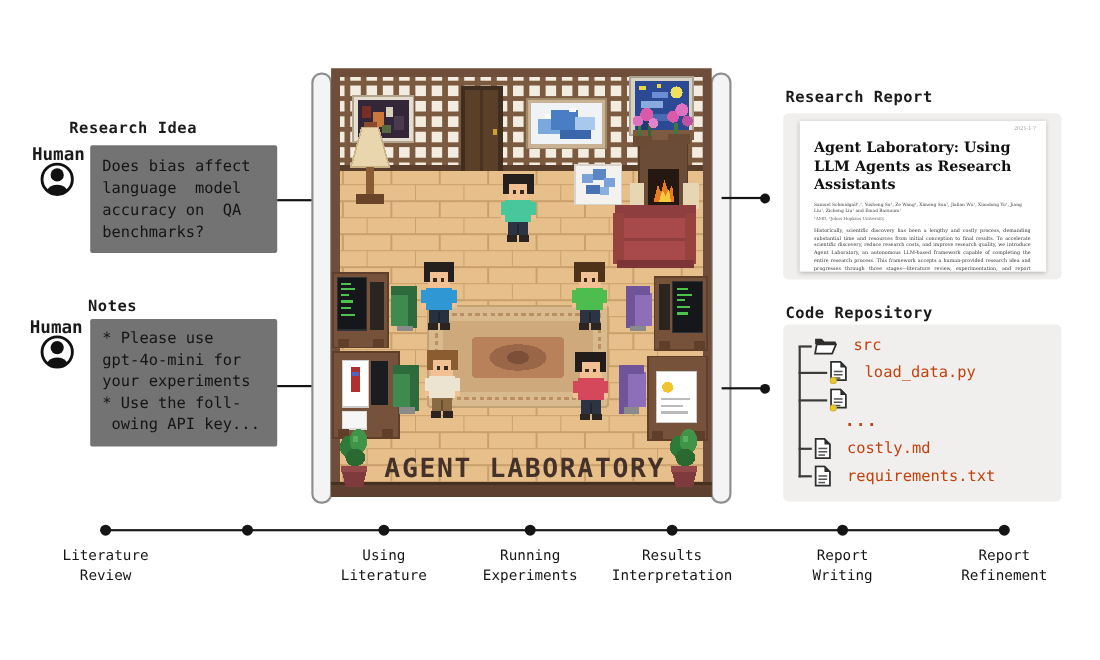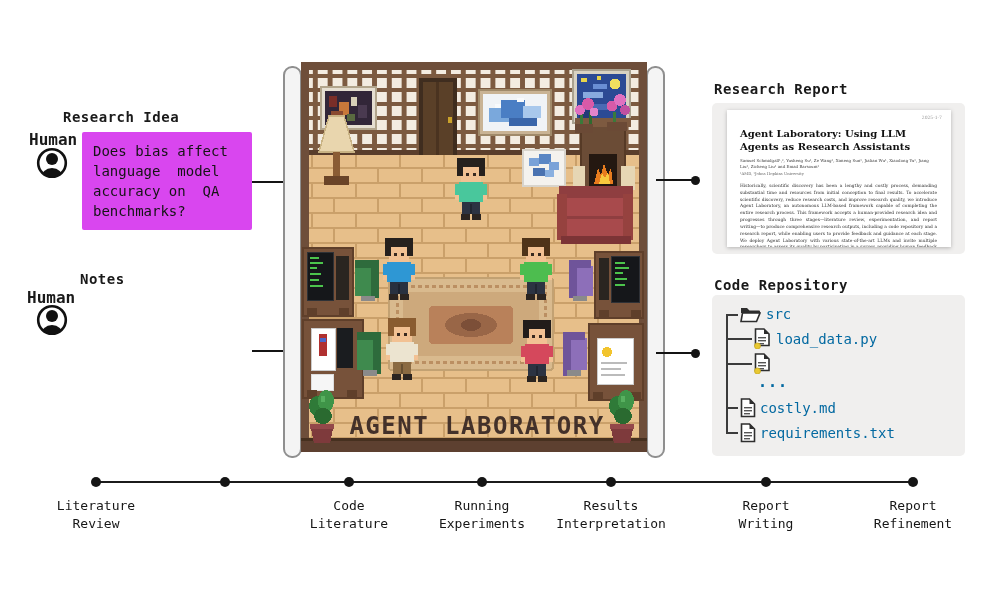--- a/index.html
+++ b/index.html
@@ -1,40 +1,40 @@
 <!DOCTYPE html>
 <html><head>
 <meta charset="utf-8">
 <style>
   html,body{margin:0;padding:0;background:#fff;}
   #canvas{position:relative;width:1000px;height:600px;background:#ffffff;overflow:hidden;
           font-family:"DejaVu Sans Mono",monospace;color:#1a1a1a;}
   .abs{position:absolute;}
   .heading{font-size:14px;font-weight:bold;letter-spacing:0.5px;white-space:nowrap;}
-  .gbox{background:#d946ef;border-radius:2px;padding:9px 11px;font-size:14px;line-height:20px;
+  .gbox{background:#737373;border-radius:2px;padding:9px 11px;font-size:14px;line-height:20px;
         white-space:pre;color:#141414;}
   .actor-label{font-size:16px;font-weight:bold;}
   .conn-line{height:2px;background:#141414;}
   .conn-dot{width:9px;height:9px;border-radius:50%;background:#141414;}
   .rail{width:19px;background:#f4f4f4;border:2px solid #8f8f8f;border-radius:9px;box-sizing:border-box;}
   
   .panel{background:#f0efee;border-radius:5px;}
   .page{background:#ffffff;box-shadow:0 1px 4px rgba(0,0,0,0.25);overflow:hidden;}
   .page-head{margin:5px 9px 0 0;text-align:right;font-size:4.5px;color:#999;
              font-family:"DejaVu Serif",serif;}
   .paper-title{margin:7px 14px 0 13px;font-family:"DejaVu Serif",serif;font-weight:bold;
-               font-size:10px;line-height:1.3;color:#111;}
+               font-size:13px;line-height:1.3;color:#111;}
   .paper-authors{margin:5px 14px 0 13px;font-family:"DejaVu Serif",serif;font-size:4px;
                  line-height:1.5;color:#444;}
   .paper-affil{margin:1px 14px 0 13px;font-family:"DejaVu Serif",serif;font-size:3.8px;color:#666;}
   .paper-abstract{margin:7px 14px 0 13px;font-family:"DejaVu Serif",serif;font-size:4.4px;
                   line-height:1.55;text-align:justify;color:#333;}
   
   .tree-line{position:absolute;background:#3b3b3b;}
-  .tree-label{position:absolute;font-size:14px;white-space:nowrap;color:#0369a1;}
+  .tree-label{position:absolute;font-size:14px;white-space:nowrap;color:#c2410c;margin-left:10px;}
   .tree-ellipsis{font-weight:bold;font-size:15px;letter-spacing:1px;}
   
   .stage-label{position:absolute;transform:translateX(-50%);text-align:center;
                font-size:13px;line-height:18px;white-space:nowrap;color:#161616;}
   .tl-dot{position:absolute;width:10px;height:10px;border-radius:50%;background:#151515;}
 </style>
 </head>
 <body>
 
 <div id="canvas">
@@ -72,20 +72,25 @@
           <circle cx="17" cy="17" r="13.2"></circle>
         </clipPath>
       </defs>
     <circle cx="17" cy="17" r="13.8" fill="#fff" stroke="#111" stroke-width="2.6"></circle>
     <g clip-path="url(#hc2)">
       <circle cx="17" cy="13" r="6" fill="#111"></circle>
       <path d="M6 32 a11 10 0 0 1 22 0 z" fill="#111"></path>
     </g>
   </svg>
 
+  <div class="abs gbox" style="left:82px;top:290px;width:148px;line-height:19.5px;">* Please use
+gpt-4o-mini for
+your experiments
+* Use the foll-
+ owing API key...</div>
 
   <div class="abs conn-line" style="left:252px;top:350px;width:38px;"></div>
   <div class="abs conn-dot" style="left:287px;top:346.5px;"></div>
 
   <div class="abs rail" style="left:283px;top:66px;height:392px;"></div>
   <div class="abs rail" style="left:646px;top:66px;height:392px;"></div>
 
   <svg class="abs" style="left:301px;top:62px;" width="346" height="390" viewBox="0 0 346 390" shape-rendering="crispEdges">
     <defs>
       <pattern id="wallgrid" width="14.8" height="14" patternUnits="userSpaceOnUse">
@@ -404,21 +409,21 @@
   <div class="tl-dot" style="left:477px;top:477px;"></div>
   <div class="tl-dot" style="left:606px;top:477px;"></div>
   <div class="tl-dot" style="left:761px;top:477px;"></div>
   <div class="tl-dot" style="left:908px;top:477px;"></div>
 
   <div class="stage-label" style="left:96px;top:497px;">
     <span>Literature</span><br>
     <span>Review</span>
   </div>
   <div class="stage-label" style="left:349px;top:497px;">
-    <span>Code</span><br>
+    <span>Using</span><br>
     <span>Literature</span>
   </div>
   <div class="stage-label" style="left:482px;top:497px;">
     <span>Running</span><br>
     <span>Experiments</span>
   </div>
   <div class="stage-label" style="left:611px;top:497px;">
     <span>Results</span><br>
     <span>Interpretation</span>
   </div>

